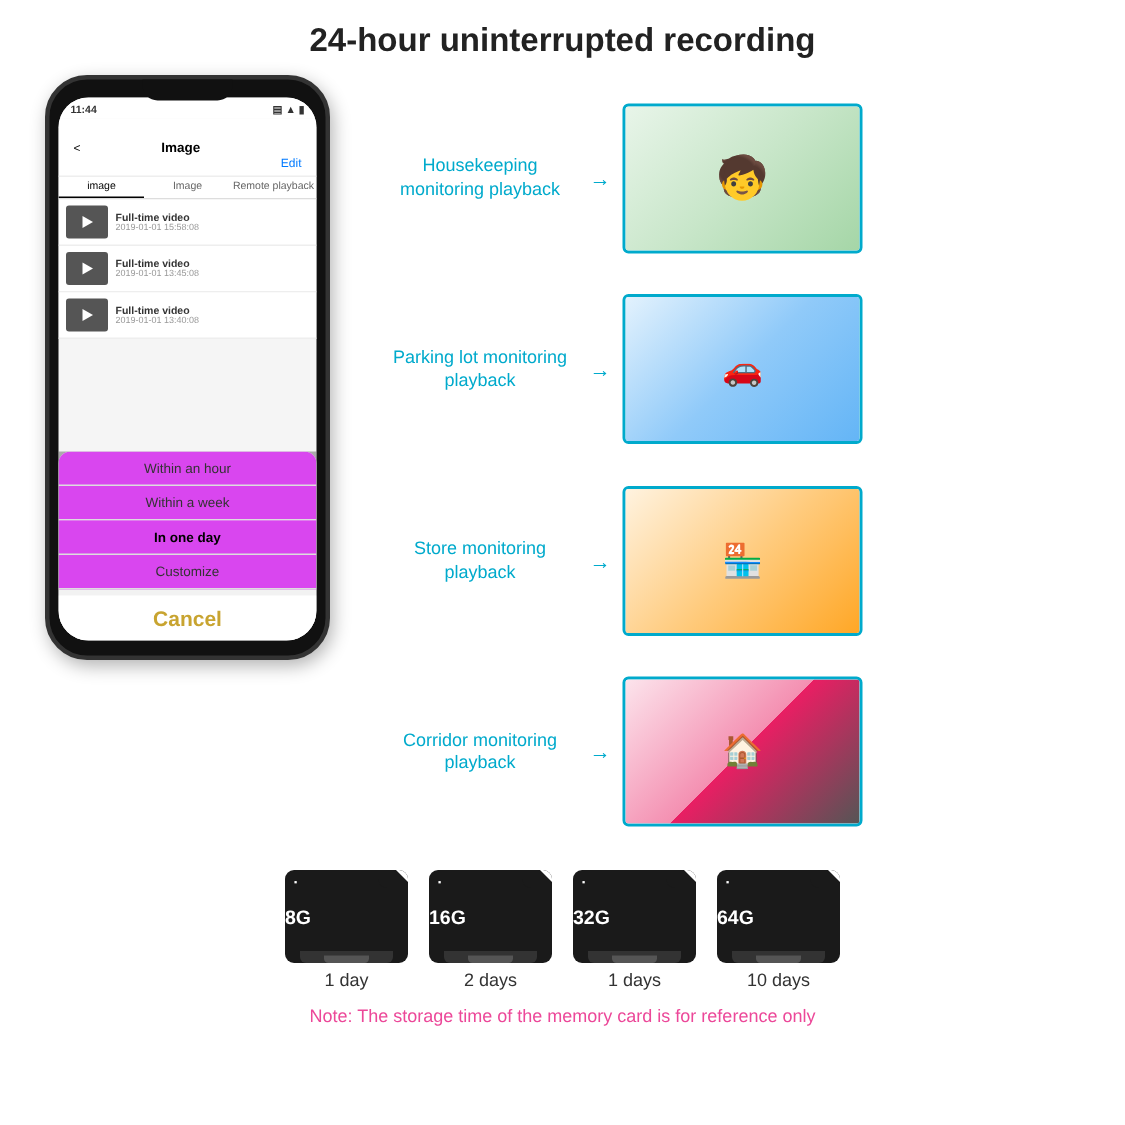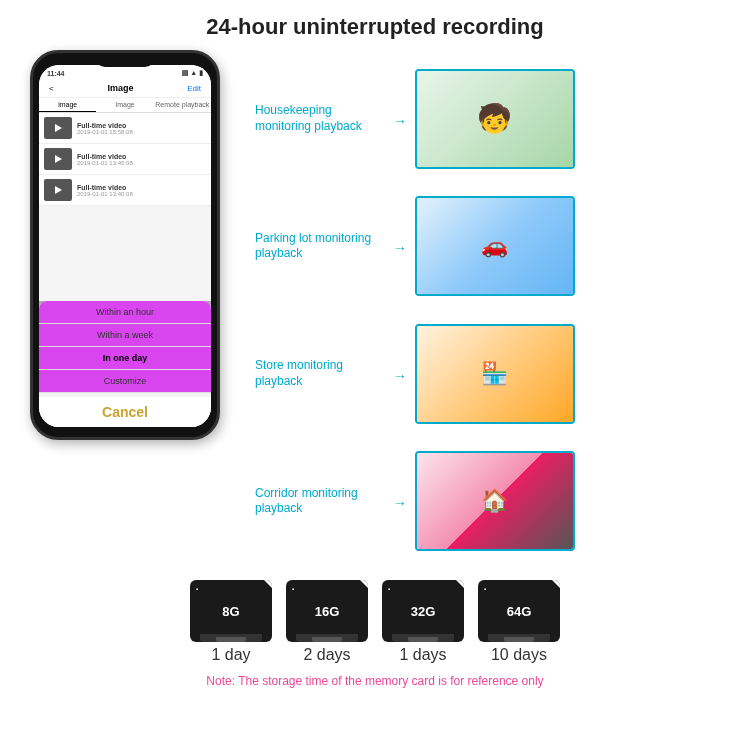--- a/index.html
+++ b/index.html
@@ -96,20 +96,21 @@
     }
 
     .phone-nav .nav-title {
       font-weight: bold;
       font-size: 9px;
     }
 
     .phone-nav .nav-edit {
       color: #007aff;
       font-size: 8px;
+      margin-top: 21px;
     }
 
     .phone-tabs {
       display: flex;
       background: #fff;
       border-bottom: 1px solid #ddd;
     }
 
     .phone-tab {
       flex: 1;
@@ -214,20 +215,21 @@
       display: flex;
       flex-direction: column;
       justify-content: space-around;
       padding: 5px 5px 5px 15px;
     }
 
     .monitor-row {
       display: flex;
       align-items: center;
       gap: 8px;
+      text-align: center;
     }
 
     .monitor-label {
       color: #00aacc;
       font-size: 12px;
       line-height: 1.3;
       width: 130px;
       flex-shrink: 0;
     }
 
@@ -311,21 +313,20 @@
     }
 
     .sd-card-icon {
       width: 82px;
       height: 62px;
       background: #1a1a1a;
       border-radius: 6px;
       position: relative;
       display: flex;
       align-items: center;
-      justify-content: center;
     }
 
     .sd-card-icon::before {
       content: '';
       position: absolute;
       top: 0;
       right: 8px;
       width: 12px;
       height: 12px;
       background: #1a1a1a;
@@ -373,21 +374,21 @@
 
     .sd-dot {
       color: #fff;
       font-size: 6px;
       position: absolute;
       top: 6px;
       left: 6px;
     }
 
     .sd-days {
-      font-size: 16px;
+      font-size: 12px;
       color: #333;
     }
 
     .note-text {
       color: #ec4899;
       font-size: 12px;
       text-align: center;
       margin-top: 4px;
     }
   </style>

